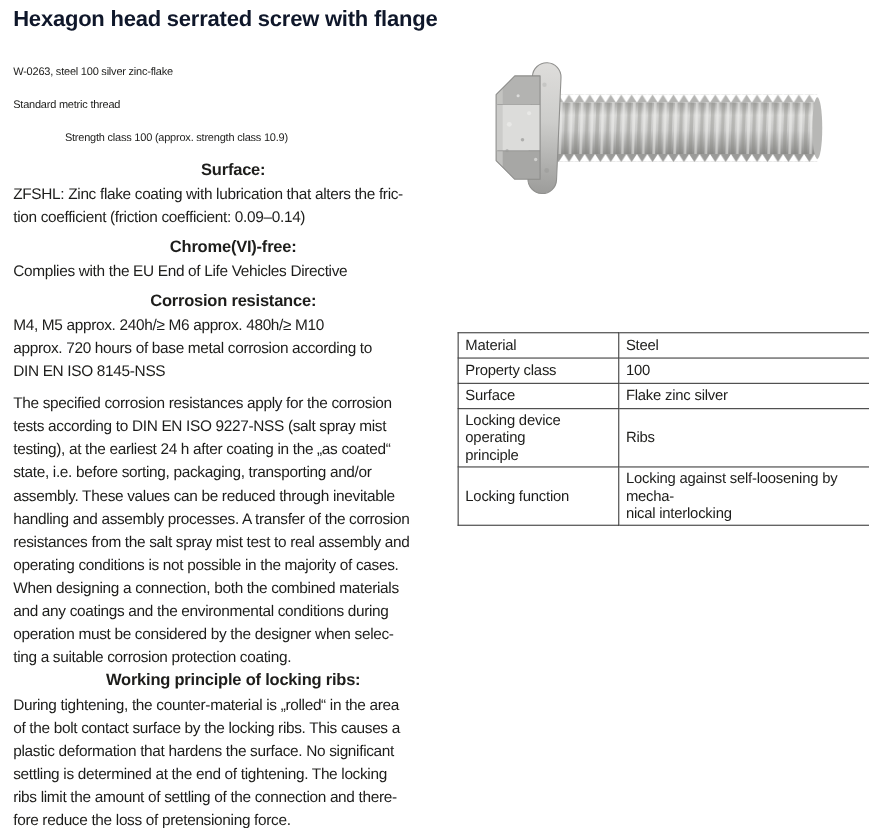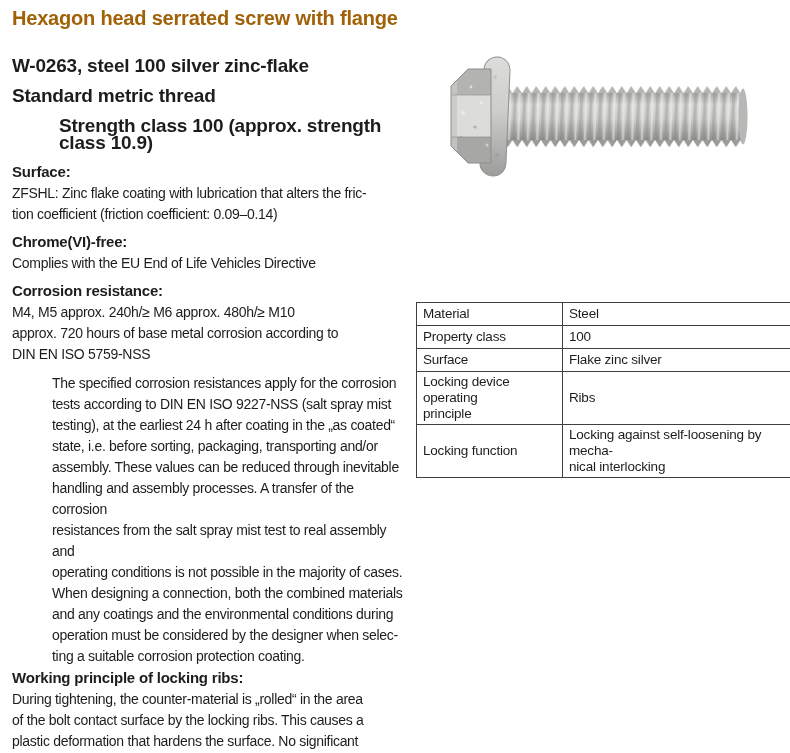--- a/index.html
+++ b/index.html
@@ -2,31 +2,31 @@
 <html><head>
 <meta charset="utf-8">
 <style>
   html,body{margin:0;padding:0;background:#fff;}
   .page{
     position:relative;width:790px;height:753px;background:#ffffff;
     font-family:"Liberation Sans",sans-serif;color:#1d1d1b;overflow:hidden;
   }
   .left-col{position:absolute;left:12px;top:6px;width:400px;}
   .title{
-    font-size:20px;line-height:24px;font-weight:bold;color:#a16207;
+    font-size:20px;line-height:24px;font-weight:bold;color:#0f172a;
     margin:0 0 27px 0;letter-spacing:-0.2px;
   }
-  .spec{font-size:19px;line-height:17px;font-weight:bold;margin:0 0 13px 0;letter-spacing:-0.2px;}
+  .spec{font-size:10px;line-height:17px;font-weight:normal;margin:0 0 13px 0;letter-spacing:-0.2px;}
   .spec-last{margin-bottom:12px;margin-left:47px;}
-  .sect-h{font-size:15px;line-height:17px;font-weight:bold;margin:0 0 3px 0;letter-spacing:-0.2px;}
+  .sect-h{font-size:15px;line-height:17px;font-weight:bold;margin:0 0 3px 0;letter-spacing:-0.2px;text-align:center;}
   .body{
     font-size:14px;line-height:21px;margin:0 0 8px 0;white-space:pre-line;
     letter-spacing:-0.3px;
   }
-  .body.tight{margin-bottom:2px;margin-left:40px;}
+  .body.tight{margin-bottom:2px;}
   .photo{position:absolute;left:447px;top:53px;width:310px;height:126px;}
   .spec-table{
     position:absolute;left:416px;top:302px;width:392px;
     border-collapse:collapse;table-layout:fixed;
   }
   .spec-table td{
     border:1px solid #3f3f3f;font-size:13.5px;line-height:16px;
     padding:2px 6px;vertical-align:middle;white-space:pre-line;
     letter-spacing:-0.2px;overflow:hidden;
   }
@@ -47,21 +47,21 @@
     <h2 class="sect-h">Surface:</h2>
     <p class="body">ZFSHL: Zinc flake coating with lubrication that alters the fric-
 tion coefficient (friction coefficient: 0.09–0.14)</p>
 
     <h2 class="sect-h">Chrome(VI)-free:</h2>
     <p class="body">Complies with the EU End of Life Vehicles Directive</p>
 
     <h2 class="sect-h">Corrosion resistance:</h2>
     <p class="body">M4, M5 approx. 240h/≥ M6 approx. 480h/≥ M10
 approx. 720 hours of base metal corrosion according to
-DIN EN ISO 5759-NSS</p>
+DIN EN ISO 8145-NSS</p>
     <p class="body tight">The specified corrosion resistances apply for the corrosion
 tests according to DIN EN ISO 9227-NSS (salt spray mist
 testing), at the earliest 24 h after coating in the „as coated“
 state, i.e. before sorting, packaging, transporting and/or
 assembly. These values can be reduced through inevitable
 handling and assembly processes. A transfer of the corrosion
 resistances from the salt spray mist test to real assembly and
 operating conditions is not possible in the majority of cases.
 When designing a connection, both the combined materials
 and any coatings and the environmental conditions during

